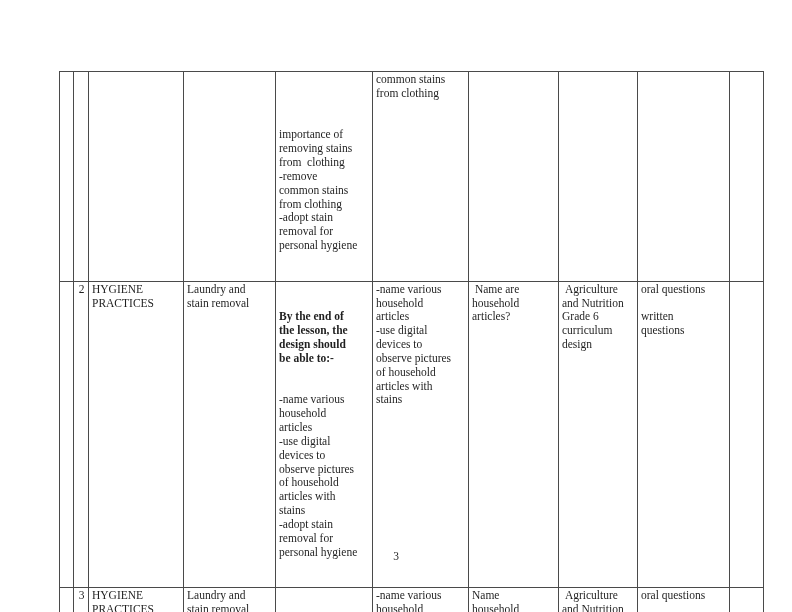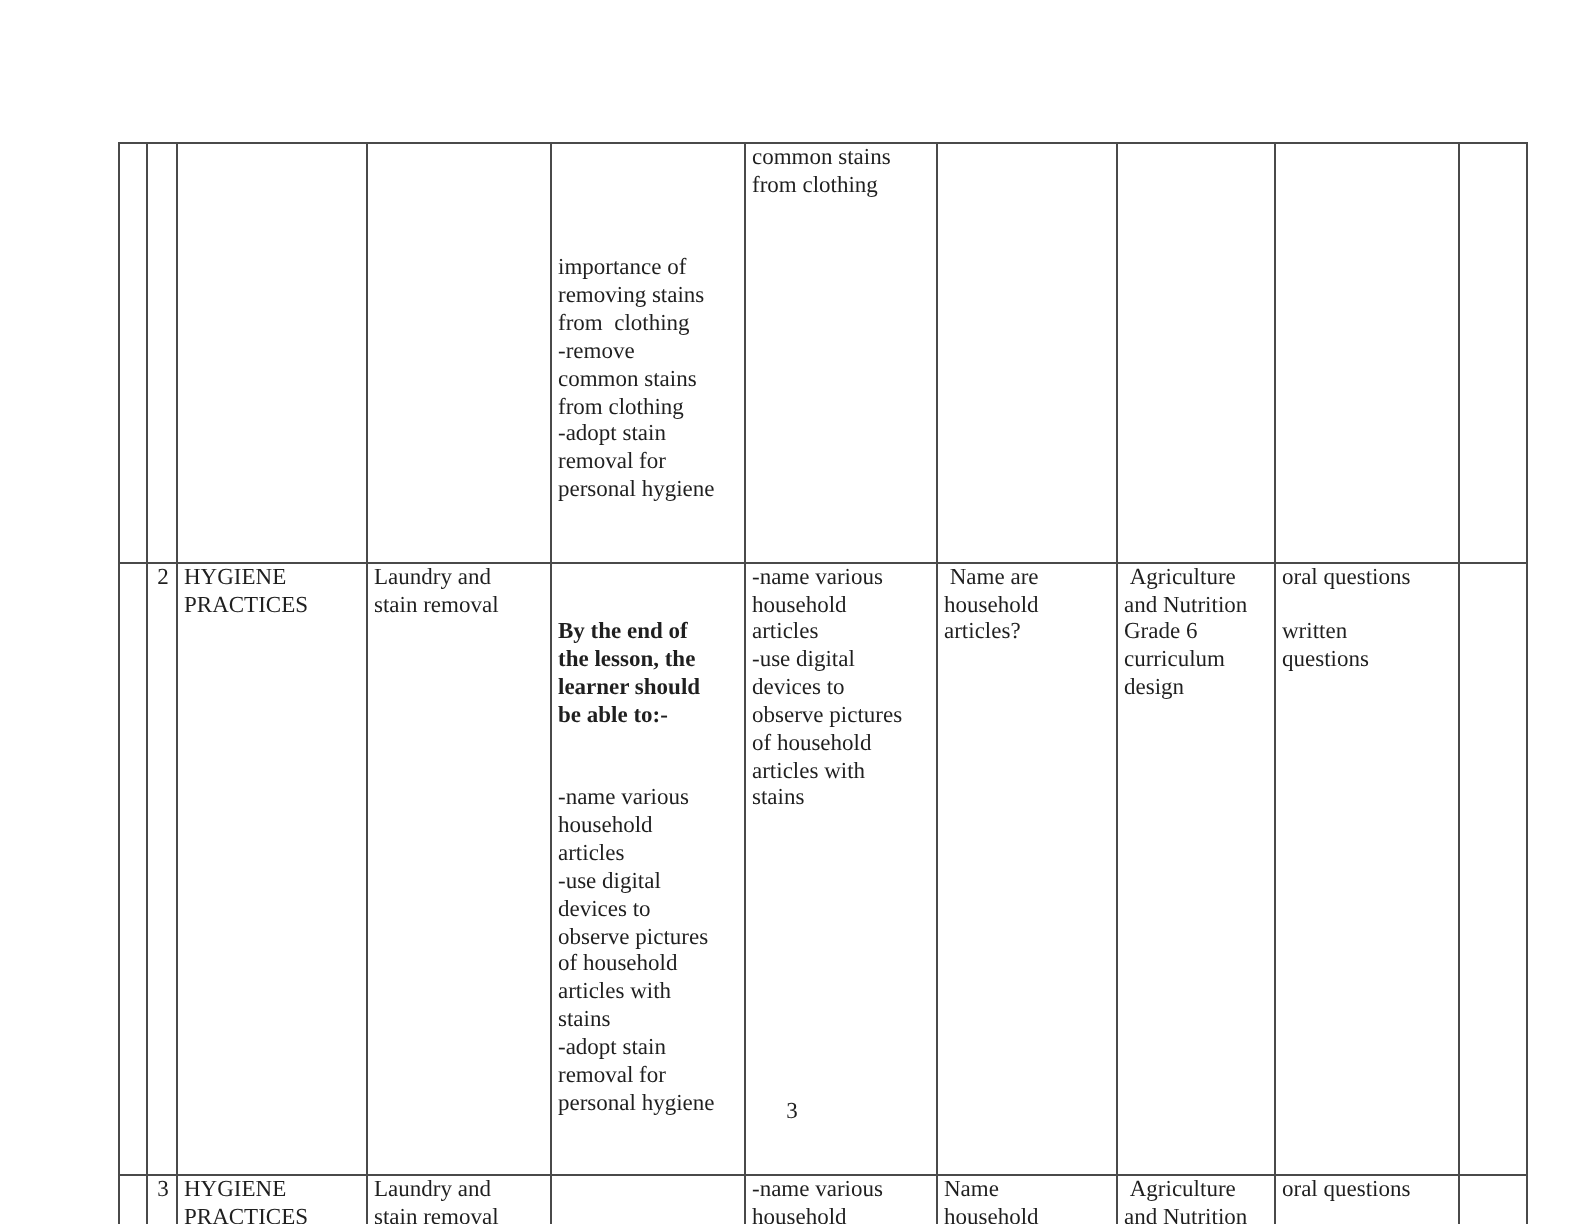--- a/index.html
+++ b/index.html
@@ -108,21 +108,21 @@
       <tr class="row-lesson-2">
         <td></td>
         <td class="lesson-cell">2</td>
         <td>HYGIENE
 PRACTICES</td>
         <td>Laundry and
 stain removal</td>
         <td>
           <span class="outcomes-intro">By the end of
 the lesson, the
-learner should
+design should
 be able to:-</span>
           <span class="outcomes-body">-name various
 household
 articles
 -use digital
 devices to
 observe pictures
 of household
 articles with
 stains

